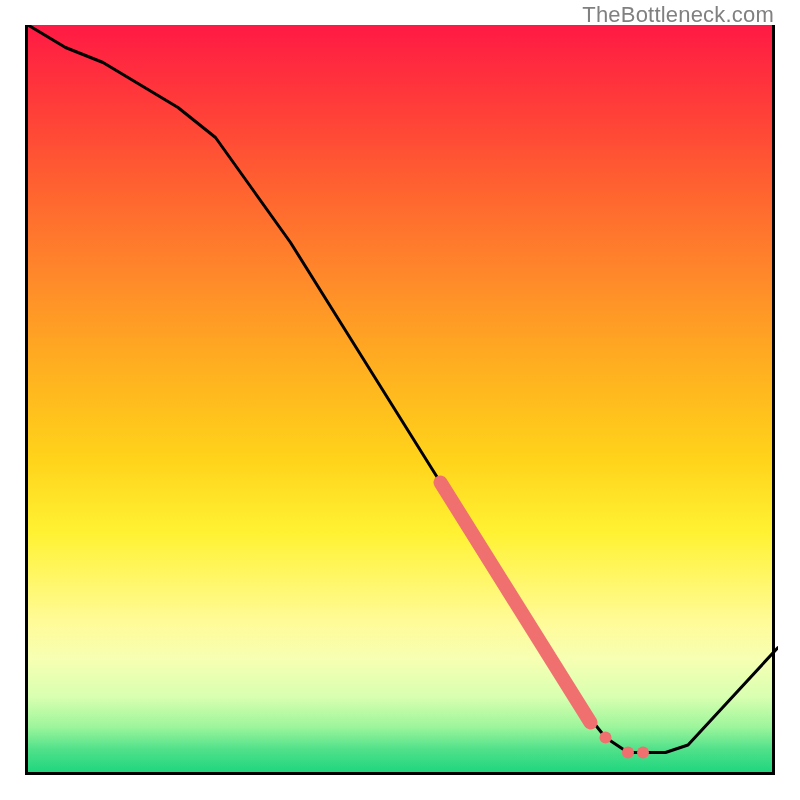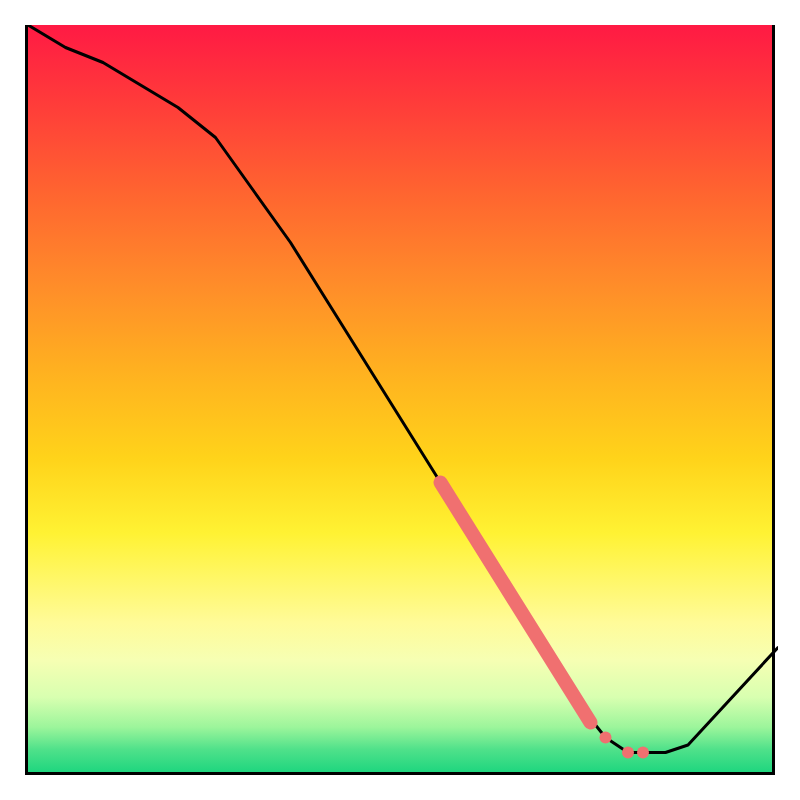--- a/index.html
+++ b/index.html
@@ -58,20 +58,21 @@
     left: 0;
     top: 0;
     width: 750px;
     height: 750px;
   }
 </style>
 </head>
 <body>
 
 <div class="chart-container">
+  <div class="watermark">TheBottleneck.com</div>
   <div class="plot-area">
     <svg class="overlay" viewBox="0 0 750 750" preserveAspectRatio="none">
       <g>
         <path id="curve-path" fill="none" stroke="#000000" stroke-width="3" stroke-linejoin="round" stroke-linecap="round" d="M0.0 0.0 L37.5 22.5 L75.0 37.5 L112.5 60.0 L150.0 82.5 L187.5 112.5 L225.0 165.0 L262.5 217.5 L300.0 277.5 L337.5 337.5 L375.0 397.5 L412.5 457.5 L450.0 517.5 L472.5 555.0 L487.5 577.5 L510.0 615.0 L525.0 637.5 L547.5 675.0 L577.5 712.5 L600.0 727.5 L622.5 727.5 L637.5 727.5 L660.0 720.0 L750.0 622.5"></path>
         <path id="highlight-path" fill="none" stroke="#f07070" stroke-width="14" stroke-linecap="round" d="M412.5 457.5 L562.5 697.5"></path>
         <g id="dots-group">
             <circle cx="577.5" cy="712.5" r="6" fill="#f07070"></circle>
             <circle cx="600.0" cy="727.5" r="6" fill="#f07070"></circle>
             <circle cx="615.0" cy="727.5" r="6" fill="#f07070"></circle>
           </g>

